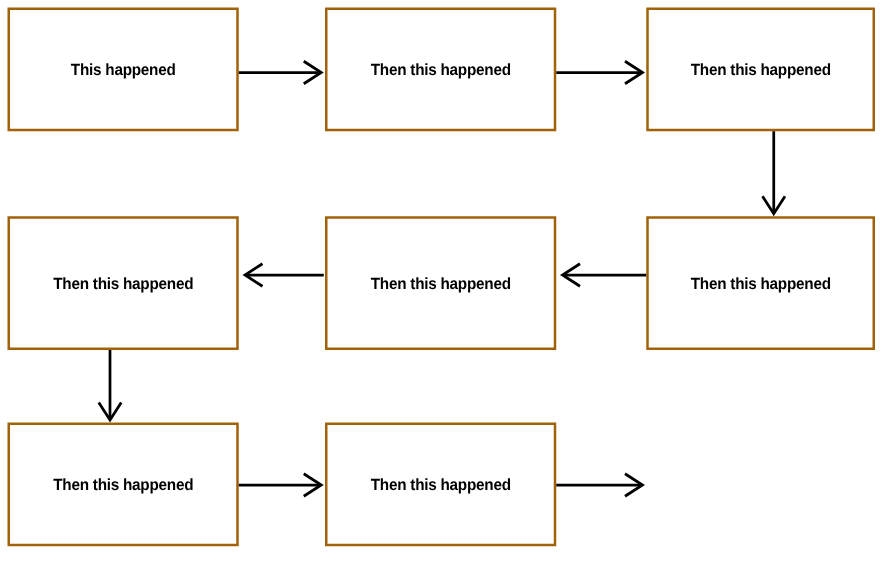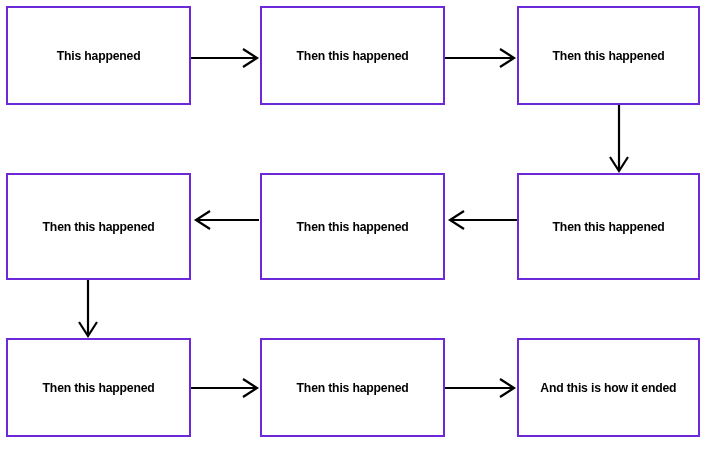--- a/index.html
+++ b/index.html
@@ -14,21 +14,21 @@
   #canvas {
     position: relative;
     width: 707px;
     height: 451px;
     background: #ffffff;
     overflow: hidden;
   }
   .node {
     position: absolute;
     box-sizing: border-box;
-    border: 2px solid #6d28d9;
+    border: 2px solid #a16207;
     background: #ffffff;
     display: flex;
     align-items: center;
     justify-content: center;
     text-align: center;
   }
   .node-label {
     font-family: "Liberation Sans", sans-serif;
     font-weight: bold;
     font-size: 13px;
@@ -85,23 +85,20 @@
   </div>
 
   <div class="node" style="left:6px; top:338px; width:185px; height:99px;">
     <span class="node-label">Then this happened</span>
   </div>
 
   <div class="node" style="left:260px; top:338px; width:185px; height:99px;">
     <span class="node-label">Then this happened</span>
   </div>
 
-  <div class="node" style="left:517px; top:338px; width:183px; height:99px;">
-    <span class="node-label">And this is how it ended</span>
-  </div>
 
   <div class="edge" style="left:191px; top:47px; width:70px; height:22px;">
     <svg width="70" height="22" viewBox="0 0 70 22">
       <line x1="0" y1="11" x2="64" y2="11"></line>
       <polyline points="52,2 66,11 52,20"></polyline>
     </svg>
   </div>
 
   <div class="edge" style="left:445px; top:47px; width:74px; height:22px;">
     <svg width="74" height="22" viewBox="0 0 74 22">

